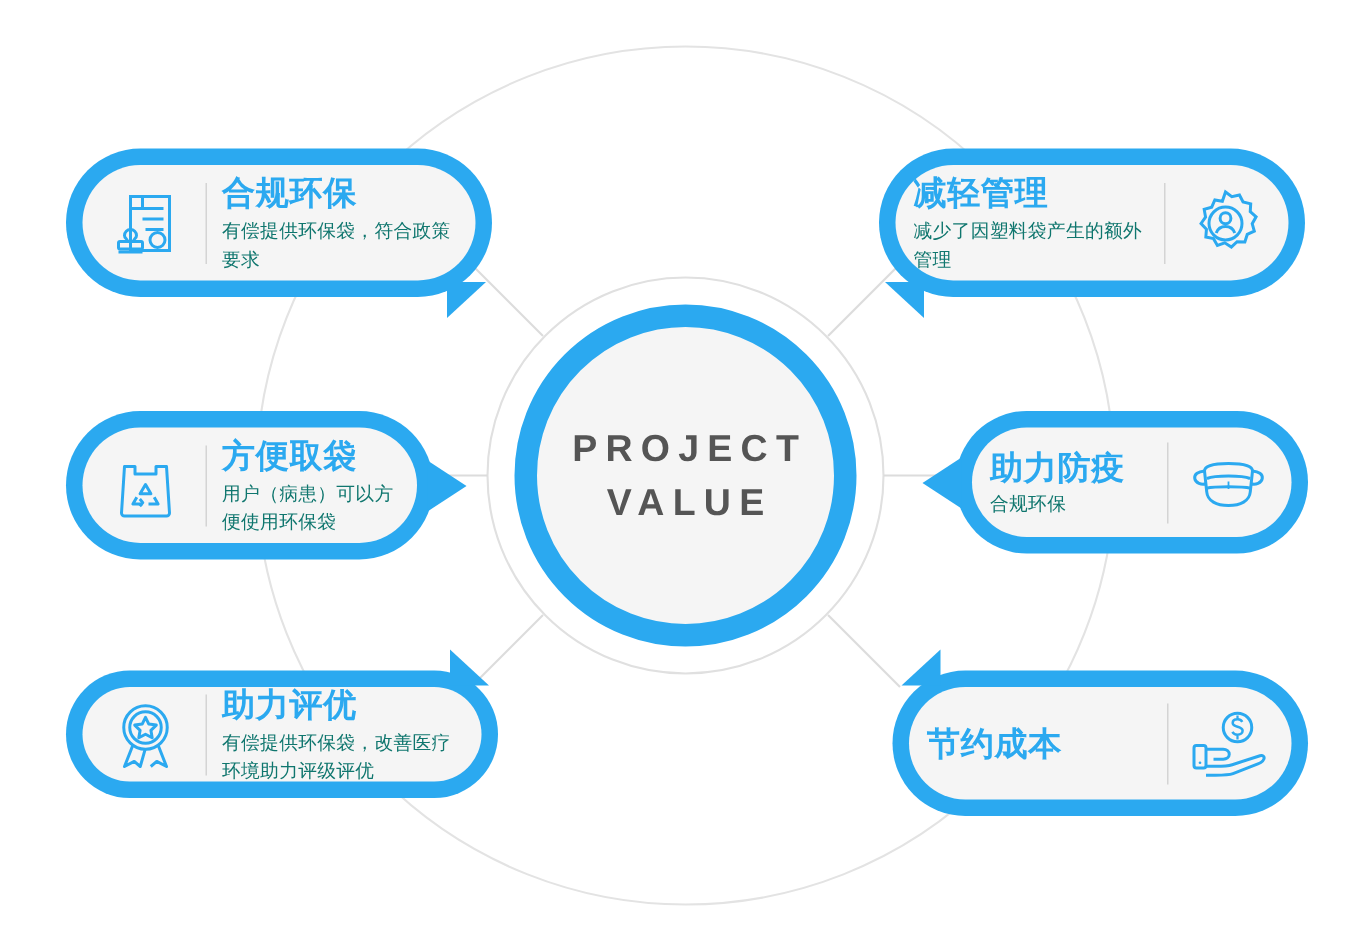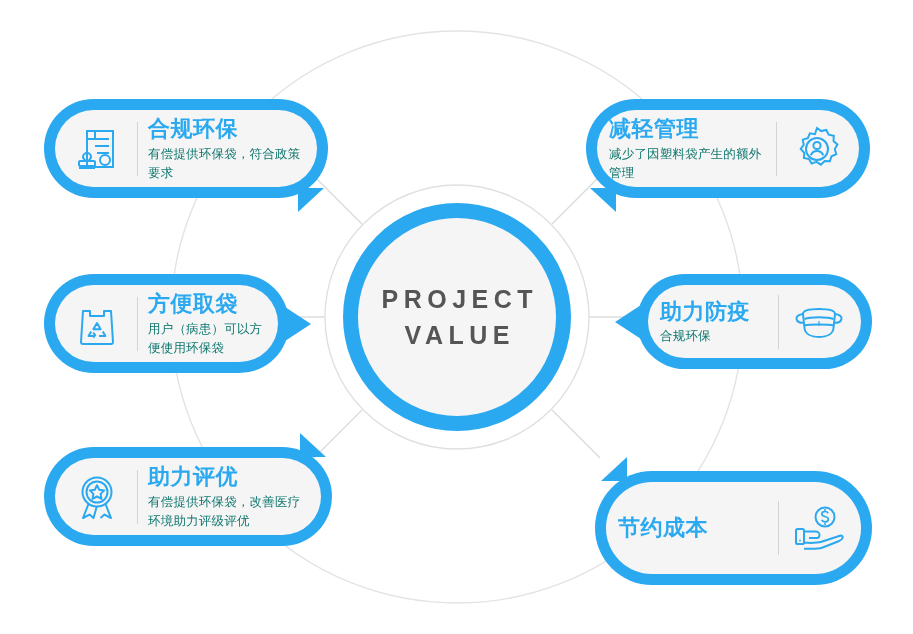--- a/index.html
+++ b/index.html
@@ -107,22 +107,22 @@
   
   .tail {
     position: absolute;
     width: 0; height: 0;
   }
   
   #card-compliance { left: 44px;  top: 99px;  width: 284px; height: 99px; }
   #card-manage     { left: 586px; top: 99px;  width: 284px; height: 99px; }
   #card-bag        { left: 44px;  top: 274px; width: 245px; height: 99px; }
   #card-epidemic   { left: 637px; top: 274px; width: 235px; height: 95px; }
-  #card-rating     { left: 44px;  top: 447px; width: 288px; height: 99px; }
-  #card-cost       { left: 595px; top: 447px; width: 277px; height: 114px; margin-top: 24px; }
+  #card-rating     { left: 44px;  top: 447px; width: 288px; height: 85px; }
+  #card-cost       { left: 595px; top: 447px; width: 277px; height: 97px; }
 
   
   .tail-tr { border-top: 24px solid #2ba9f0; border-right: 26px solid transparent; }
   .tail-tl { border-top: 24px solid #2ba9f0; border-left: 26px solid transparent; }
   .tail-br { border-bottom: 24px solid #2ba9f0; border-right: 26px solid transparent; }
   .tail-bl { border-bottom: 24px solid #2ba9f0; border-left: 26px solid transparent; }
   .tail-r  { border-left: 26px solid #2ba9f0; border-top: 17px solid transparent; border-bottom: 17px solid transparent; }
   .tail-l  { border-right: 26px solid #2ba9f0; border-top: 17px solid transparent; border-bottom: 17px solid transparent; }
 
   #tail-compliance { right: 4px;  bottom: -14px; }

